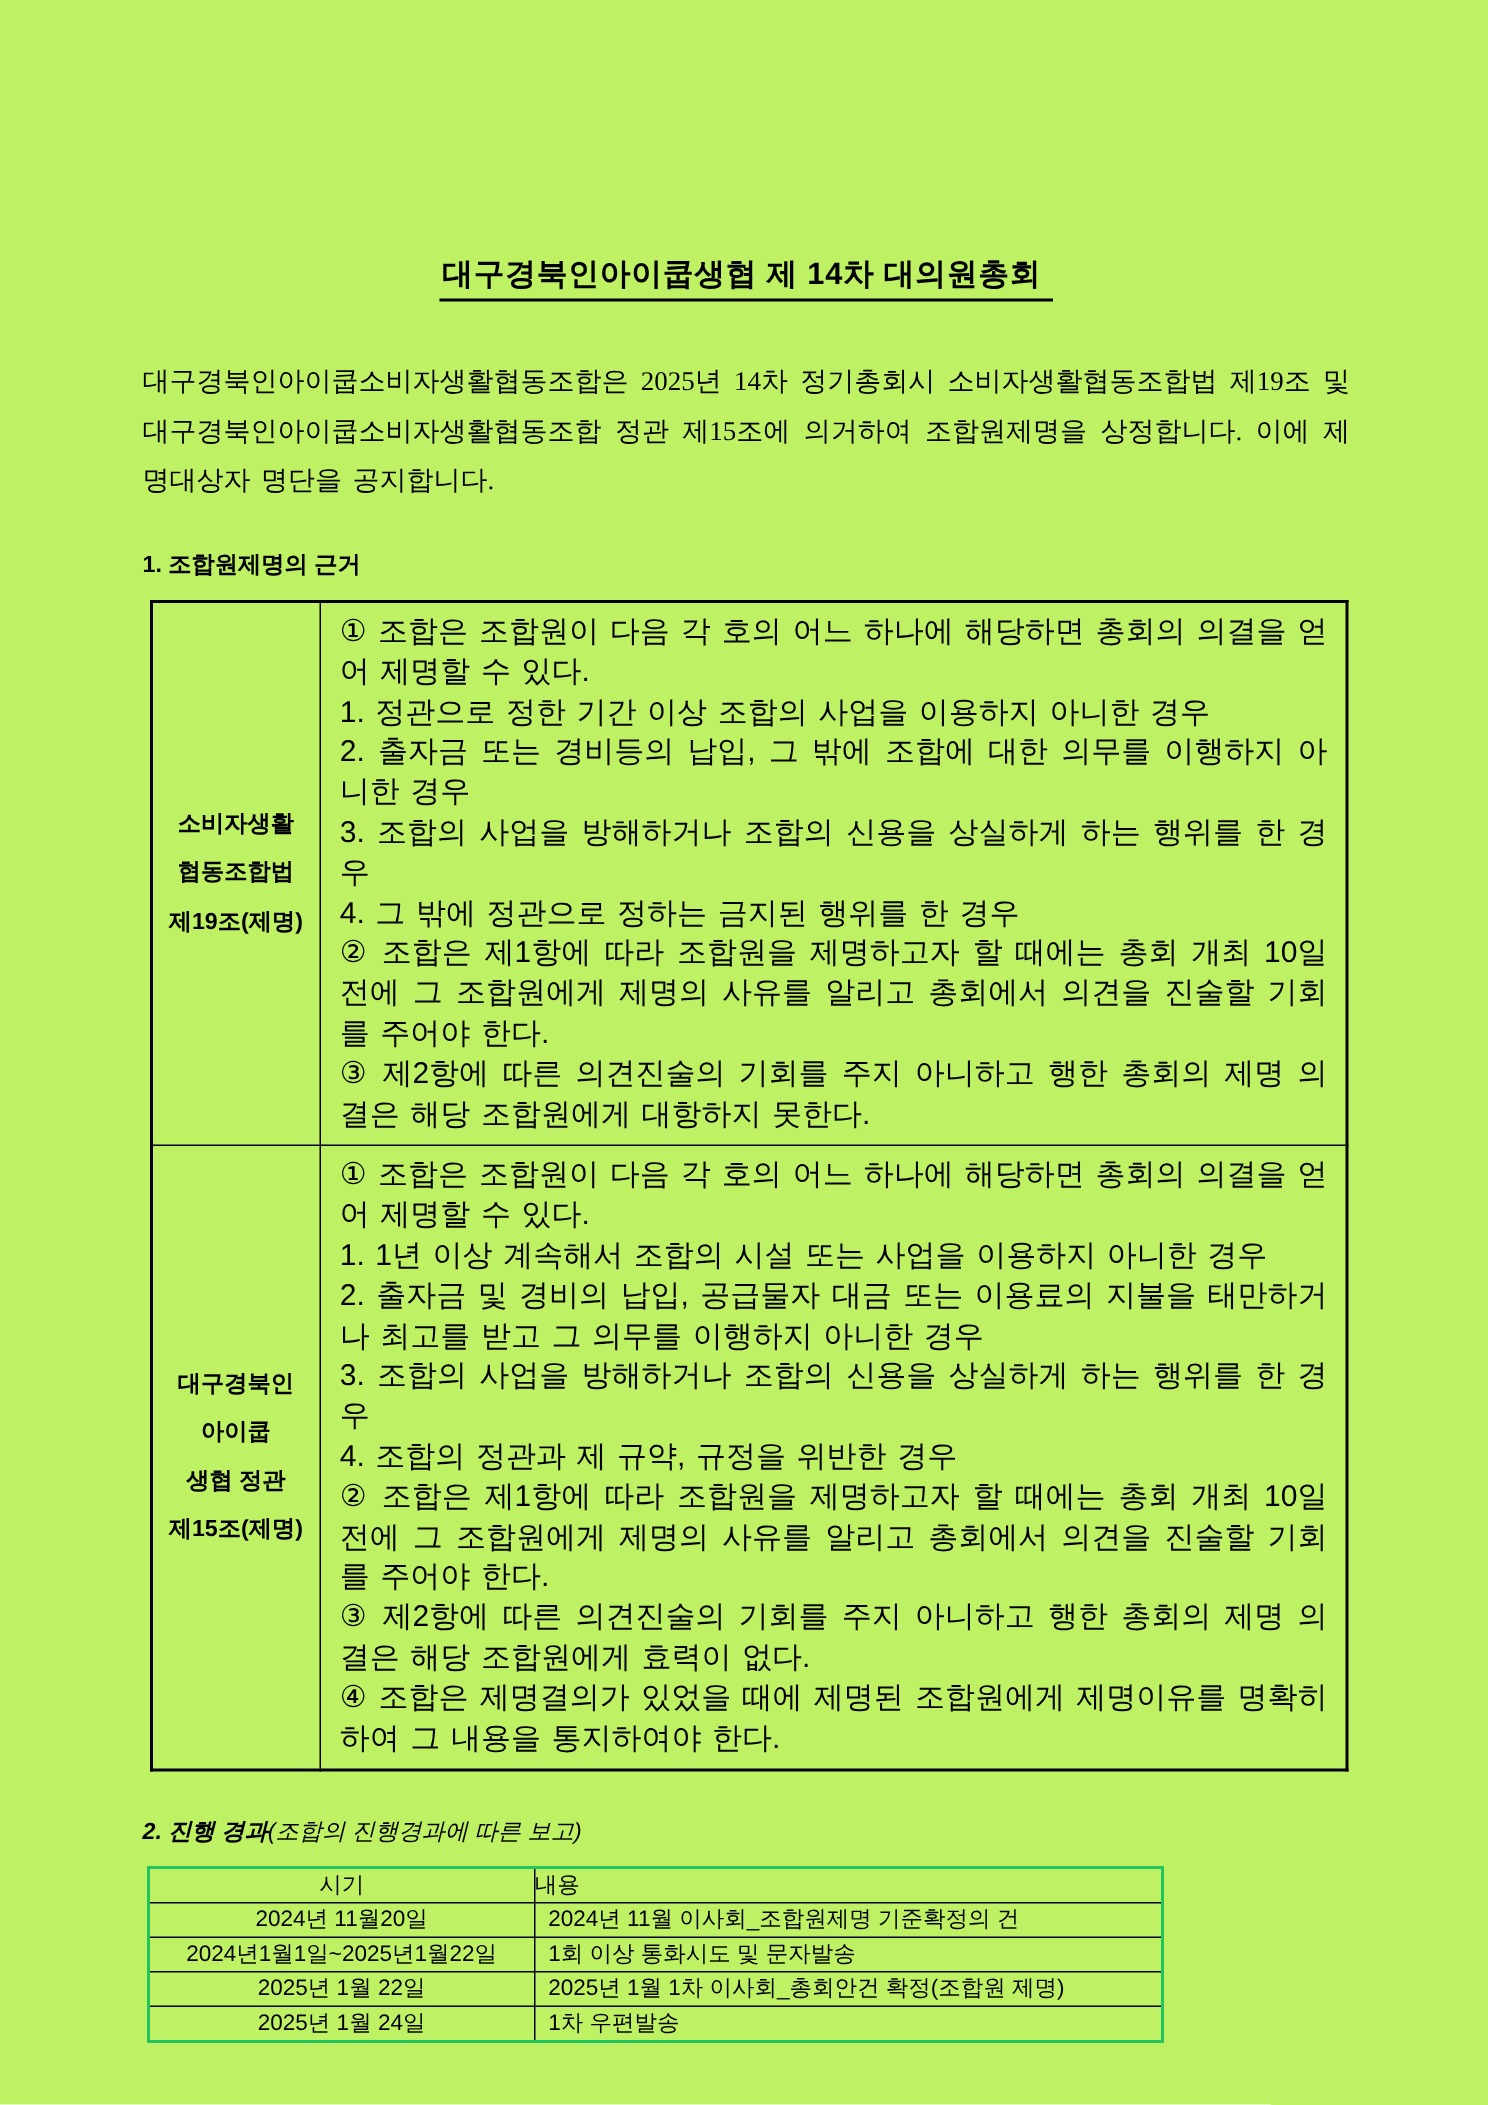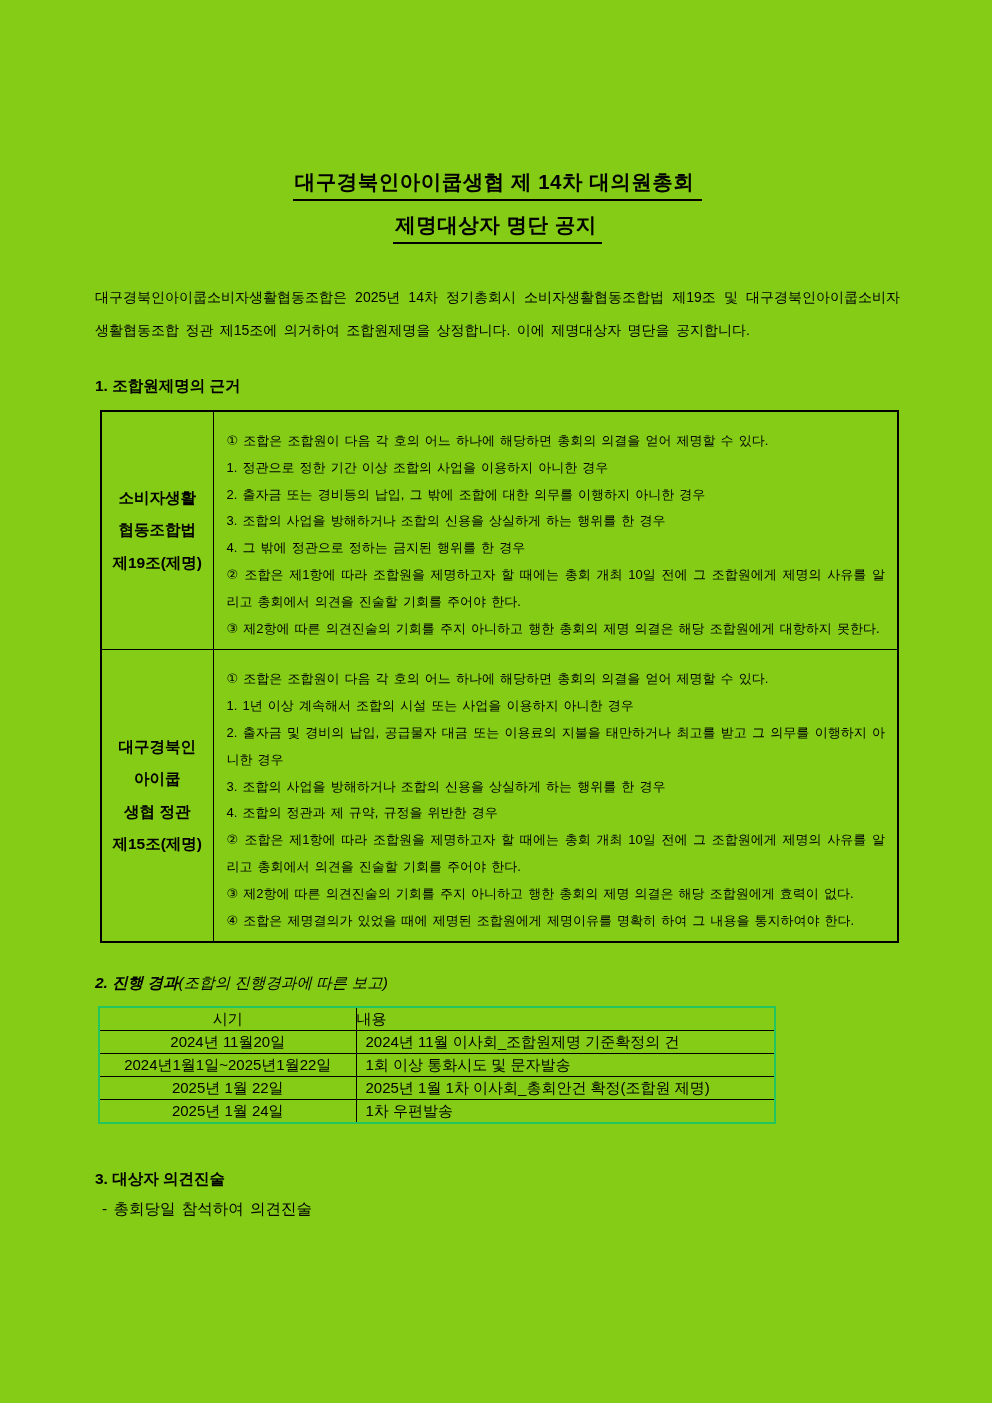--- a/index.html
+++ b/index.html
@@ -1,44 +1,45 @@
 <!DOCTYPE html>
 <html><head>
 <meta charset="utf-8">
 <style>
   * { box-sizing: border-box; }
   html,body { margin:0; padding:0; background:#ffffff; }
   .page {
     position: relative;
     width: 992px;
     height: 1403px;
-    background: #84cc16;
+    background: #bef264;
     color: #000000;
     font-family: "Liberation Sans", "DejaVu Sans", sans-serif;
     overflow: hidden;
   }
   .content { padding-left: 95px; padding-right: 92px; }
 
   
   .doc-title { text-align: center; padding-top: 168px; font-weight: bold; font-size: 20.5px; letter-spacing: 0.5px; }
   .doc-title .t-line {
     display: inline-block;
     border-bottom: 2px solid #000;
     padding: 0 8px 3px 2px;
   }
   .doc-title .row2 { margin-top: 10px; }
   .doc-title .row2 .t-line { padding-right: 5px; }
 
   
   .intro {
     margin-top: 37px;
-    font-size: 14px;
+    font-size: 18px;
     line-height: 33px;
     text-align: justify;
     word-spacing: 2.5px;
+    font-family: Liberation Serif, serif;
   }
 
   
   .sec-heading { font-size: 15.5px; font-weight: bold; }
   .sec1-heading { margin-top: 29px; }
   .sec2-heading { margin-top: 30px; font-weight: normal; font-style: italic; }
   .sec2-heading .bold-part { font-weight: bold; }
   .sec3-heading { margin-top: 45px; }
 
   
@@ -53,23 +54,23 @@
   .legal-table td { border: 1px solid #000; vertical-align: middle; }
   .legal-table .src-cell {
     width: 112px;
     text-align: center;
     font-weight: bold;
     font-size: 15.5px;
     line-height: 2.1;
     padding: 4px 2px;
   }
   .legal-table .clauses-cell {
-    font-size: 13px;
+    font-size: 20px;
     line-height: 26.8px;
-    padding: 16px 12px 7px 13px;
+    padding: 6px 12px 7px 13px;
     text-align: justify;
     word-spacing: 1.5px;
   }
   .clause { margin: 0; }
 
   
   .progress-table {
     border-collapse: collapse;
     margin-top: 12px;
     margin-left: 3px;
@@ -93,23 +94,20 @@
 </style>
 </head>
 <body>
 
 <div class="page">
   <div class="content">
 
     <div class="doc-title">
       <div class="row1">
         <span class="t-line">대구경북인아이쿱생협 제 14차 대의원총회</span>
-      </div>
-      <div class="row2">
-        <span class="t-line">제명대상자 명단 공지</span>
       </div>
     </div>
 
     <p class="intro">대구경북인아이쿱소비자생활협동조합은 2025년 14차 정기총회시 소비자생활협동조합법 제19조 및 대구경북인아이쿱소비자생활협동조합 정관 제15조에 의거하여 조합원제명을 상정합니다. 이에 제명대상자 명단을 공지합니다.</p>
 
     <div class="sec-heading sec1-heading">1. 조합원제명의 근거</div>
 
     <table class="legal-table">
       <tbody>
         <tr>

